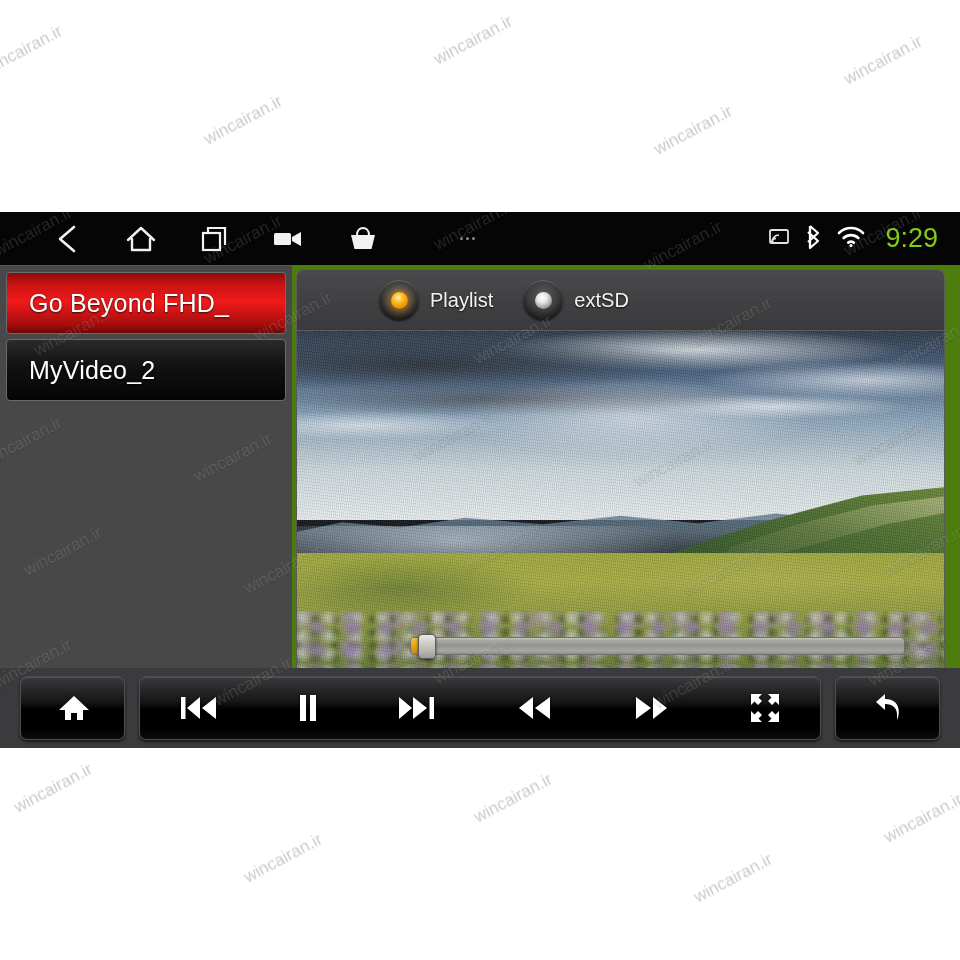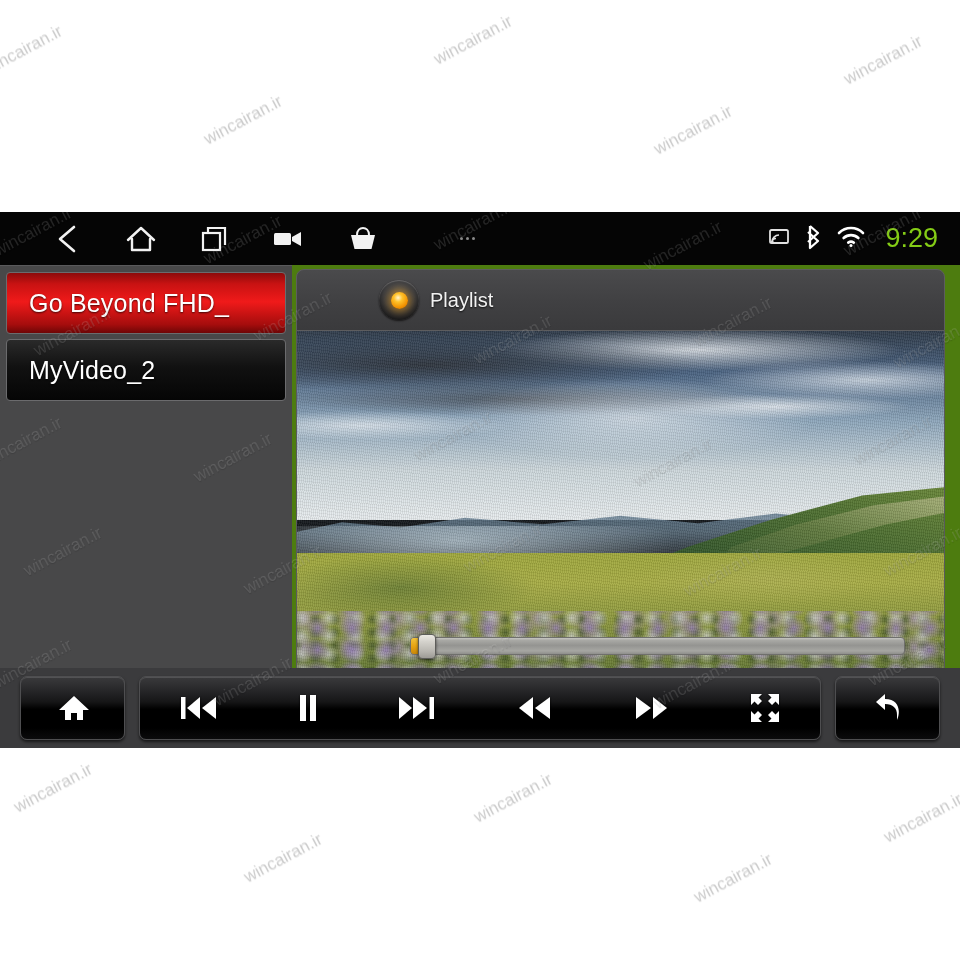--- a/index.html
+++ b/index.html
@@ -397,20 +397,26 @@
 
         <div id="srcbar">
 
           <div class="src">
             <span class="led on">
                 <i></i>
               </span>
             <span class="src-label">Playlist</span>
           </div>
 
+          <div class="src">
+            <span class="led">
+                <i></i>
+              </span>
+            <span class="src-label">extSD</span>
+          </div>
 
 
         </div>
 
         <div id="video">
           <div class="sky"></div>
           <div class="far-ridge"></div>
           <div class="valley-haze"></div>
           <div class="dark-slope"></div>
           <div class="ridge-main"></div>

